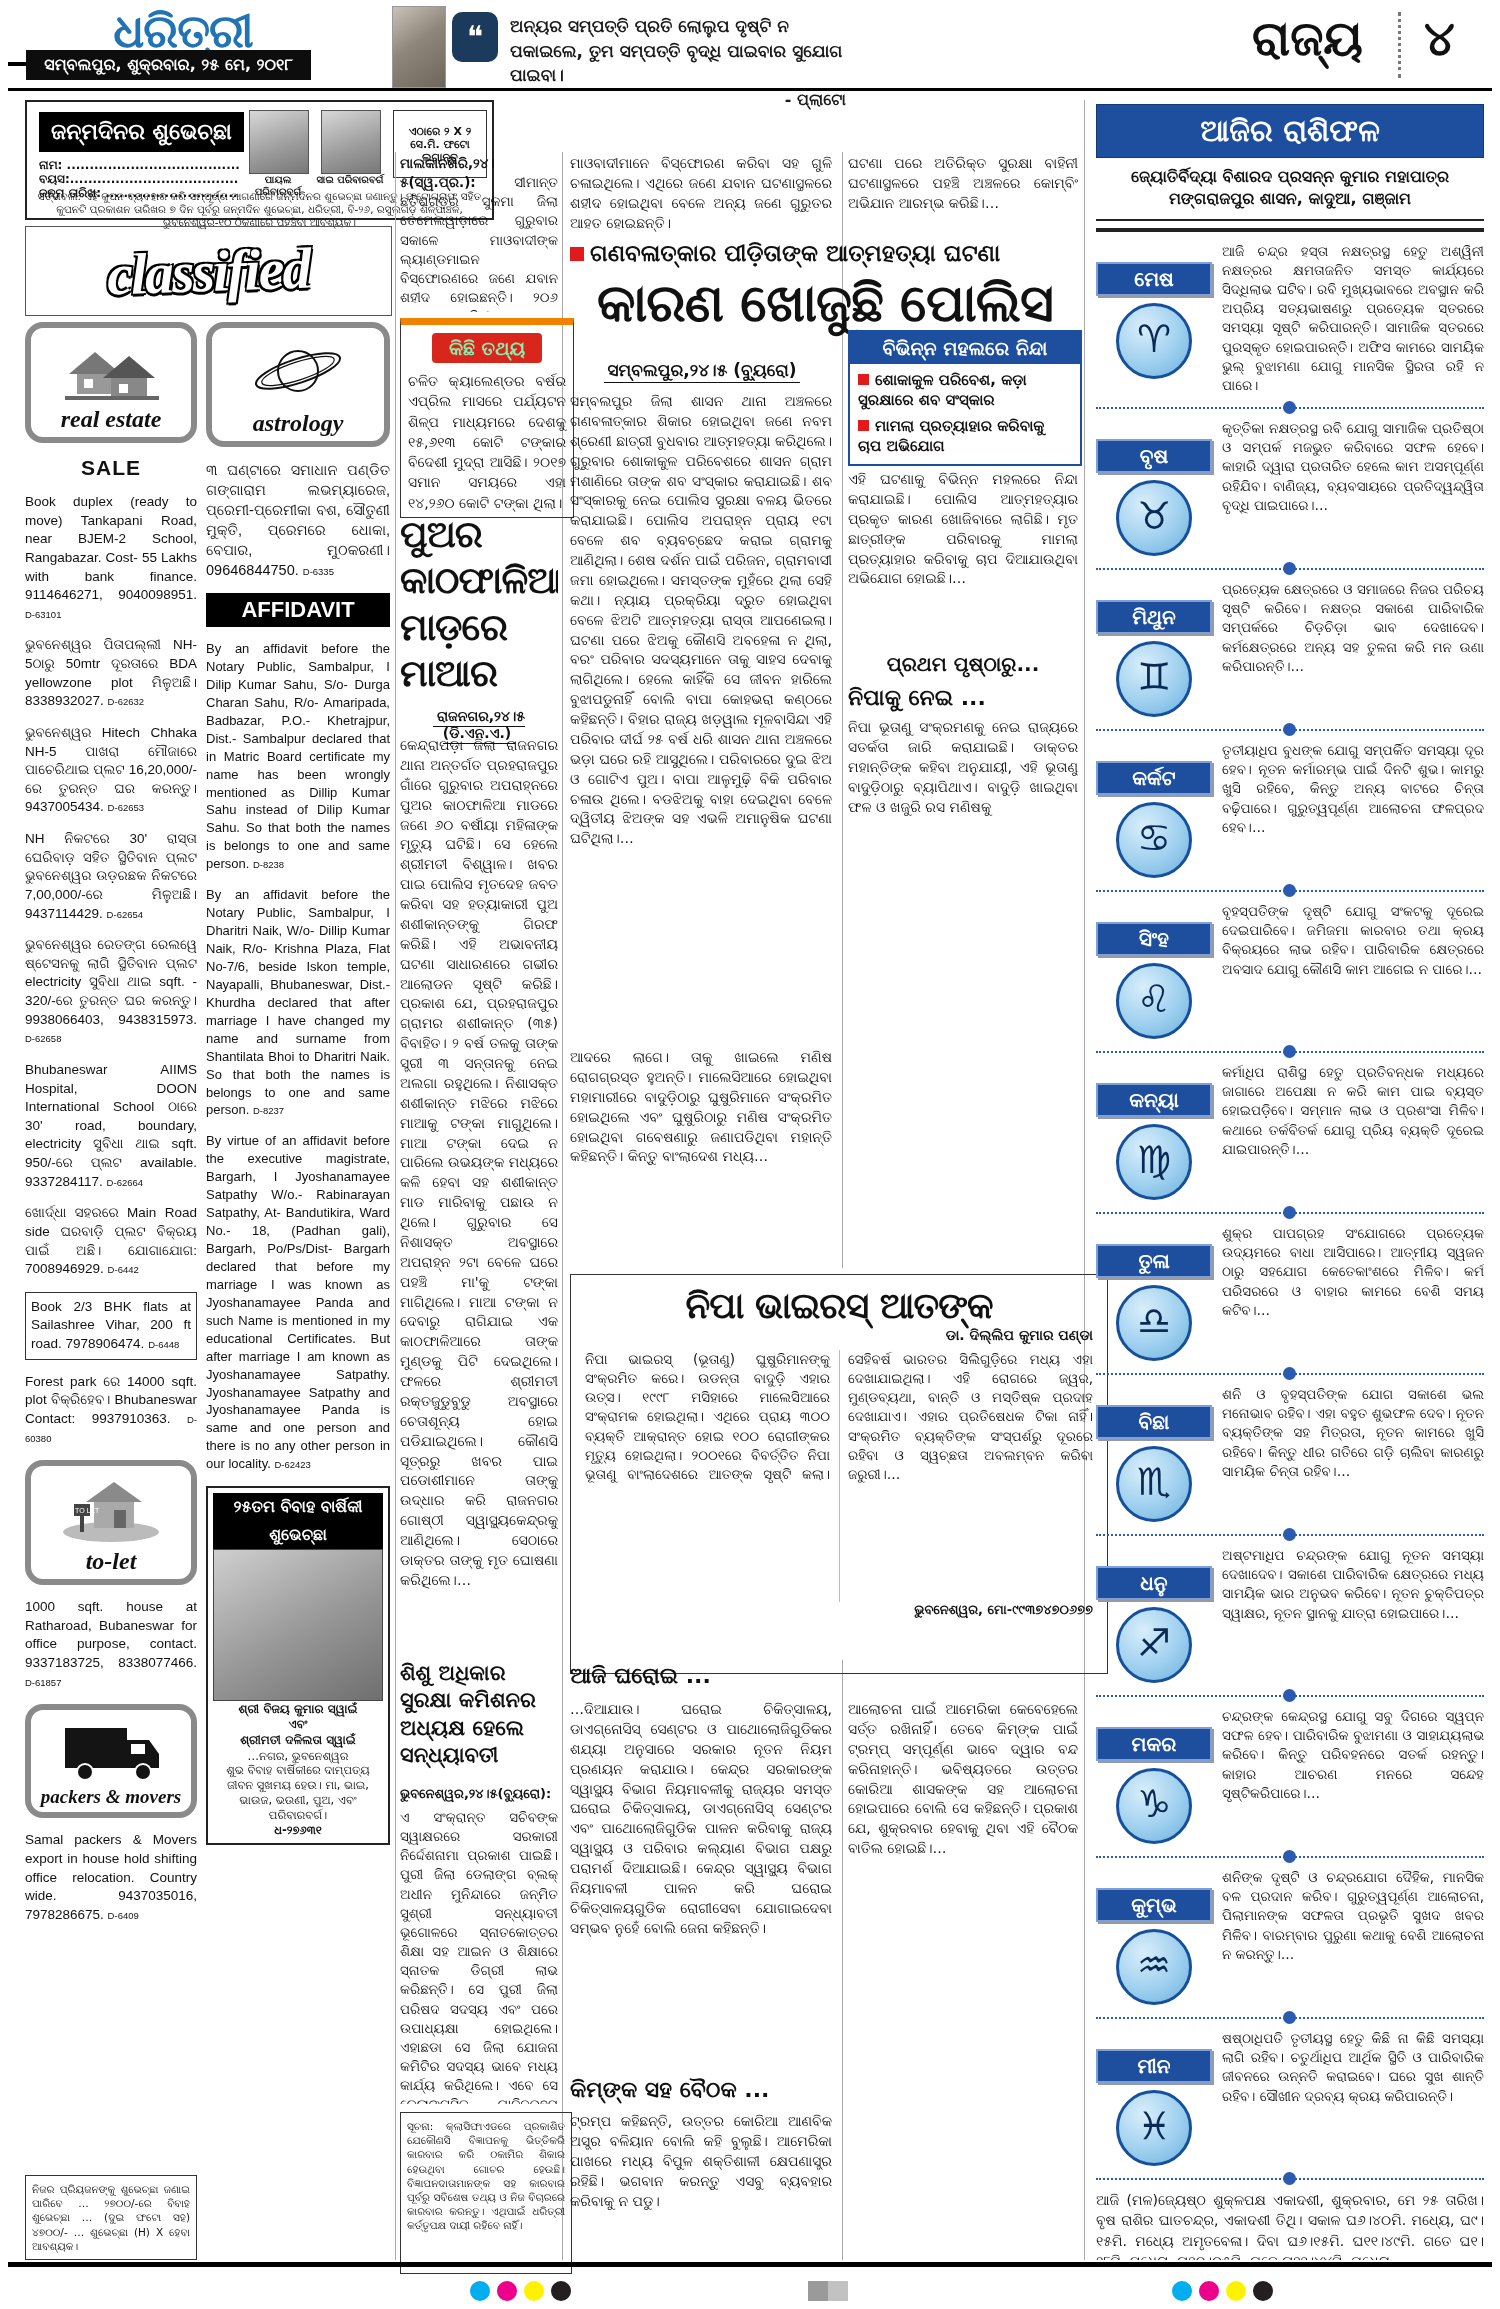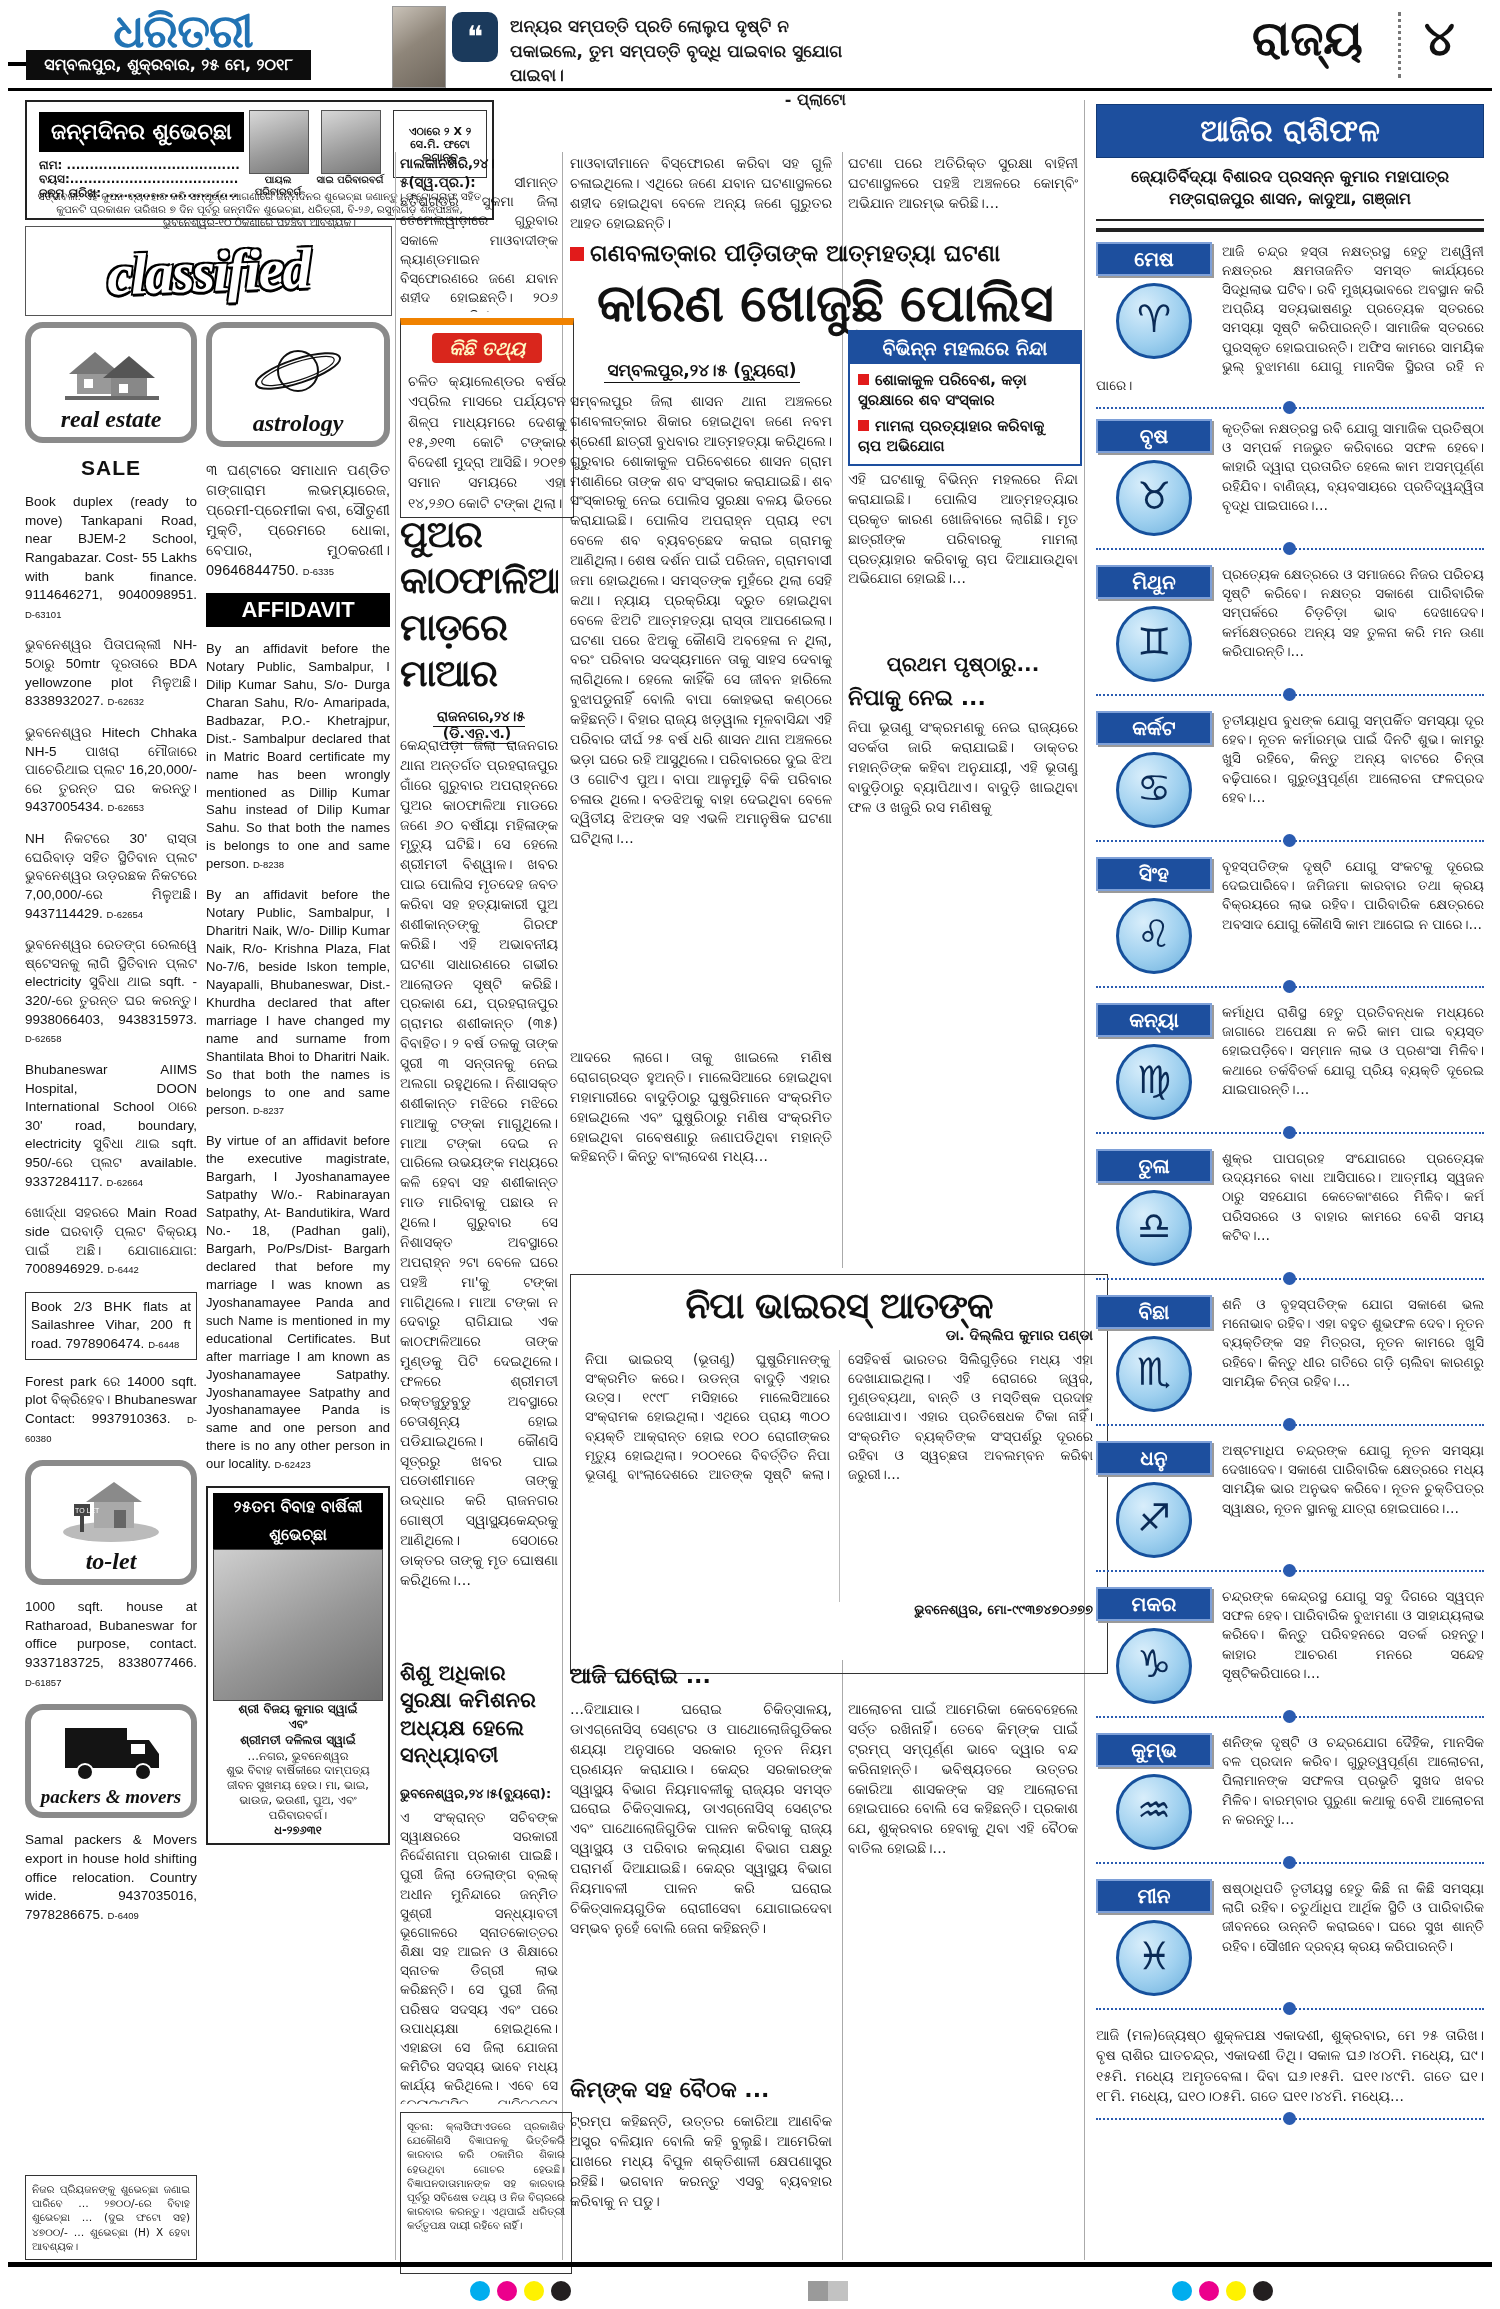--- a/index.html
+++ b/index.html
@@ -60,22 +60,22 @@
 
   
   .hl1{font-size:40px;font-weight:bold;text-align:center;line-height:1.1;letter-spacing:-1px;}
   .body-o{font-size:14px;line-height:1.42;}
   .kicker{font-size:23px;font-weight:bold;}
   .redsq{display:inline-block;width:14px;height:14px;background:#e11b1b;margin-right:6px;}
   .hl2{font-size:52px;font-weight:bold;text-align:center;line-height:1.05;letter-spacing:-1px;}
   .dl span{border-bottom:1.5px solid #111;padding:0 4px 2px;}
   .dl{font-size:17px;font-weight:bold;text-align:center;}
   .factbox{border:1px solid #333;border-top:7px solid #f08200;padding:0 7px 6px;}
-  .facthead{background:#d9261c;color:#fef9c3;font-size:19px;font-weight:bold;text-align:center;
-            border-radius:4px;margin:8px auto 8px;width:70%;line-height:30px;font-style:italic;}
+  .facthead{background:#d9261c;color:#86efac;font-size:19px;font-weight:bold;text-align:center;
+            border-radius:4px;margin:8px auto 8px;width:70%;line-height:30px;}
   .factbody{font-size:14px;line-height:1.45;text-align:justify;}
   .factsrc{font-size:14px;font-weight:bold;text-align:right;margin-top:4px;}
   .bluebox{border:2px solid #1d4f9e;}
   .bluebox .bh{background:#1d4f9e;color:#fff;font-size:19px;font-weight:bold;text-align:center;line-height:32px;}
   .bpoint{font-size:15px;font-weight:bold;line-height:1.3;margin:7px 8px;}
   .bpoint .redsq{width:11px;height:11px;}
   .hl3{font-size:37px;font-weight:bold;line-height:1.25;letter-spacing:-1px;}
   .hl4{font-size:22px;font-weight:bold;line-height:1.3;}
   .divider{font-size:20px;font-weight:bold;text-align:center;}
   .nipahbox{border:1.5px solid #333;padding:10px 14px;}
@@ -86,21 +86,21 @@
   .vrule{background:#aaa;width:1px;}
 
   
   .h-title{background:#1d4f9e;color:#fff;font-size:30px;font-weight:bold;text-align:center;line-height:52px;
            border:1px solid #123a77;}
   .h-astr{font-size:16px;font-weight:bold;text-align:center;line-height:1.4;}
   .h-drule{height:7px;border-top:2px solid #222;border-bottom:4px solid #222;}
   .sign{min-height:136px;margin-top:10px;}
   .sign-head{float:left;width:116px;text-align:center;margin-right:10px;}
   .chip{display:block;background:#1d4f9e;color:#fff;font-weight:bold;font-size:20px;line-height:30px;
-        border:2px solid #7ea0d8;box-shadow:2px 2px 0 #9a9a9a;}
+        border:2px solid #7ea0d8;box-shadow:2px 2px 0 #9a9a9a;margin-top:20px;}
   .sicon{width:70px;height:70px;margin:7px auto 0;border-radius:50%;
          background:radial-gradient(circle at 35% 30%,#d9eefb 0%,#9fd0ef 55%,#6cb0dd 100%);
          border:3px solid #16509c;font-size:38px;line-height:66px;text-align:center;color:#0a2a55;}
   .sign-text{font-size:13.5px;line-height:1.42;text-align:justify;}
   .ssep{clear:both;position:relative;height:12px;border-bottom:2px dotted #2a5bb0;margin-bottom:4px;}
   .ssep i{position:absolute;left:50%;top:6px;width:13px;height:13px;margin-left:-7px;border-radius:50%;background:#2a5bb0;}
   .h-foot{font-size:14px;line-height:1.45;text-align:justify;margin-top:10px;}
 
   
   .dot{display:inline-block;width:20px;height:20px;border-radius:50%;margin-right:7px;vertical-align:middle;}

